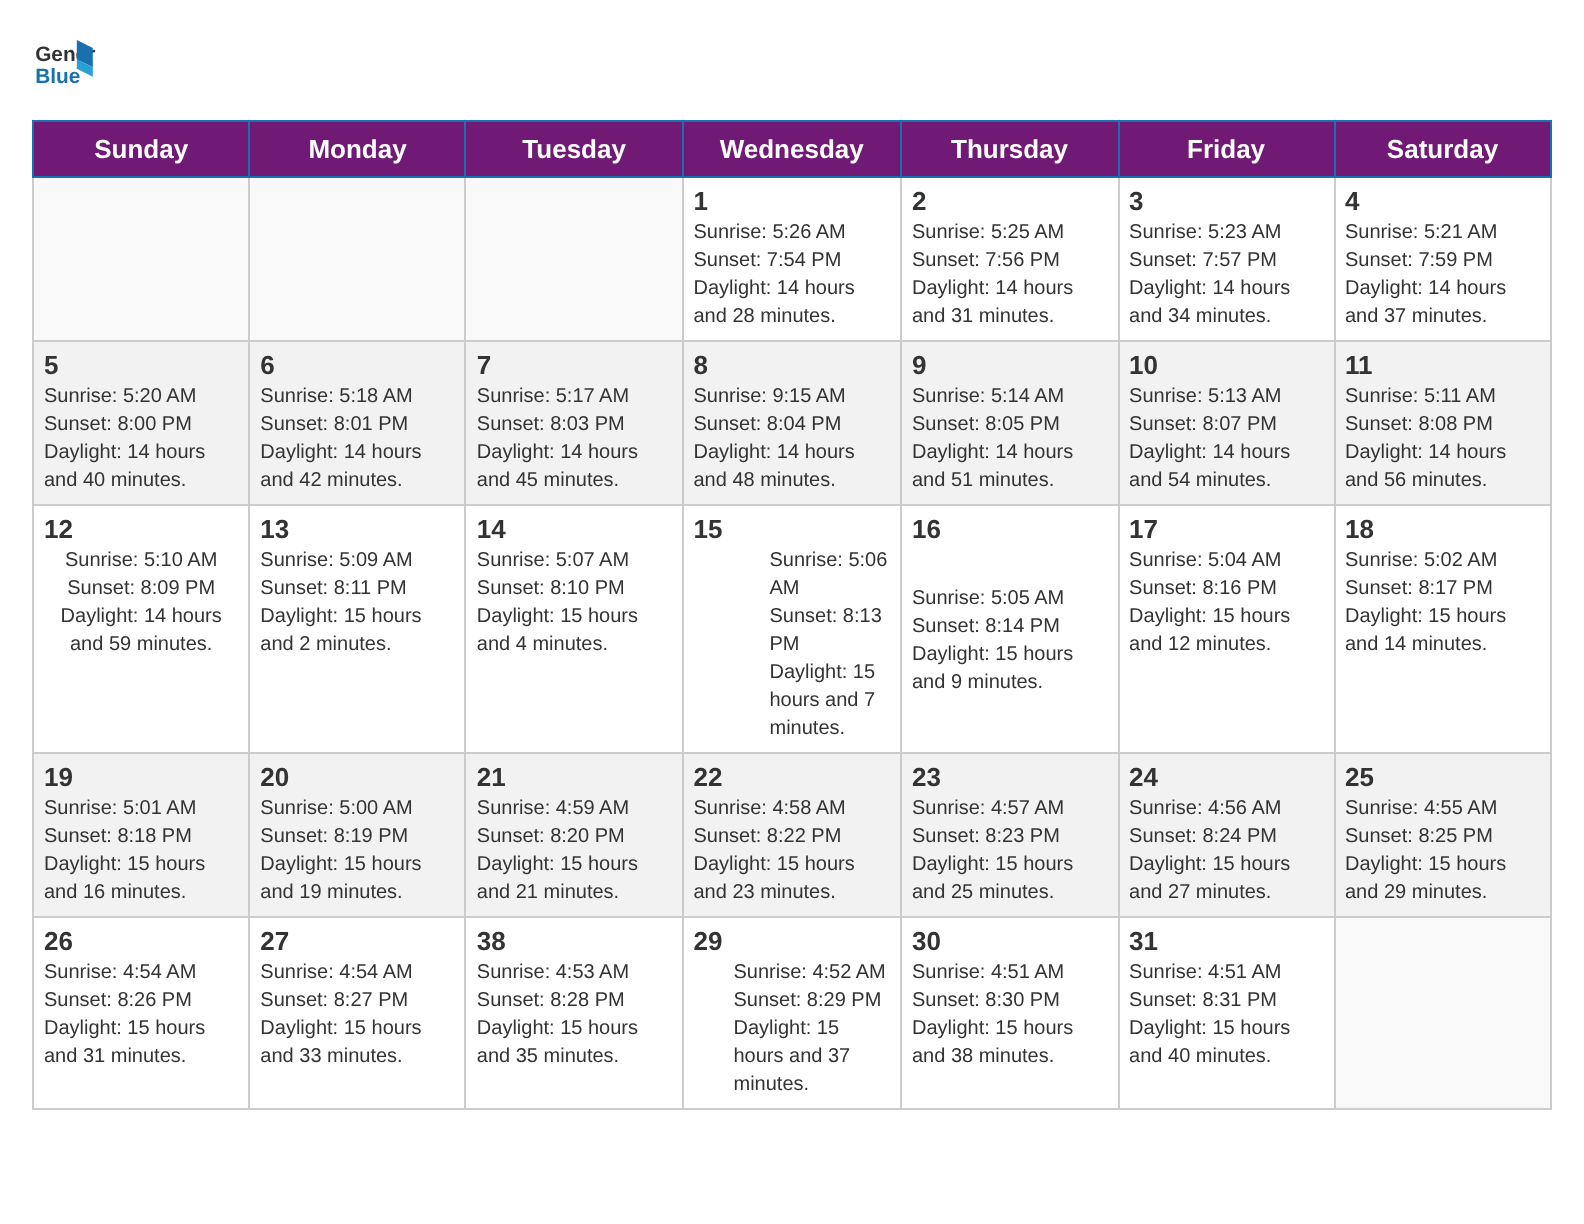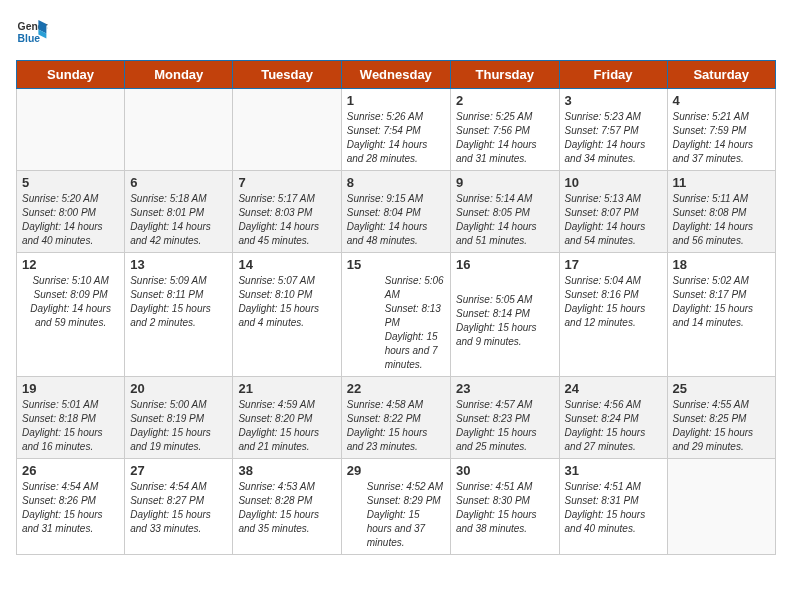--- a/index.html
+++ b/index.html
@@ -36,21 +36,21 @@
     .location-title {
       font-size: 16px;
       color: #333;
     }
     .calendar-table {
       width: 100%;
       border-collapse: collapse;
       border: 1px solid #ccc;
     }
     .calendar-table th {
-      background-color: #c2410c;
+      background-color: #701a75;
       color: #fff;
       text-align: center;
       font-size: 13px;
       padding: 6px 4px;
       border: 1px solid #1a6faf;
     }
     .calendar-table td {
       vertical-align: top;
       border: 1px solid #ccc;
       padding: 4px 5px;
@@ -66,21 +66,20 @@
     .day-number {
       font-size: 13px;
       font-weight: bold;
       margin-bottom: 2px;
       display: block;
     }
     .day-info {
       font-size: 10px;
       line-height: 1.4;
       color: #333;
-      font-style: italic;
     }
     
     .row-even td { background: #f2f2f2; }
   </style>
 </head>
 <body>
 
 <div class="header-area">
   <div class="logo">
     <svg class="logo-icon" viewBox="0 0 40 40">

